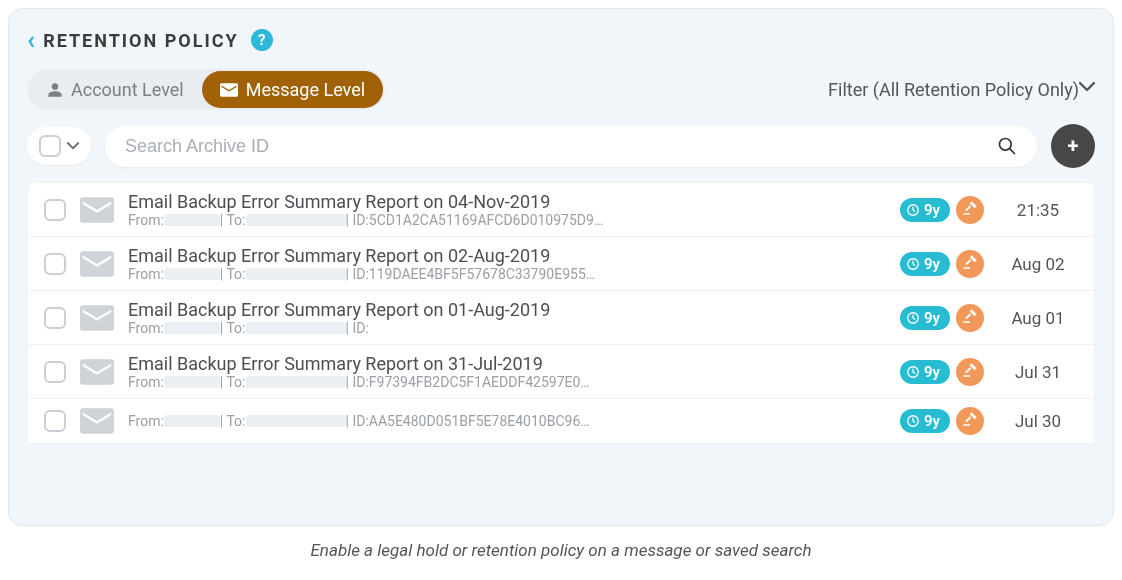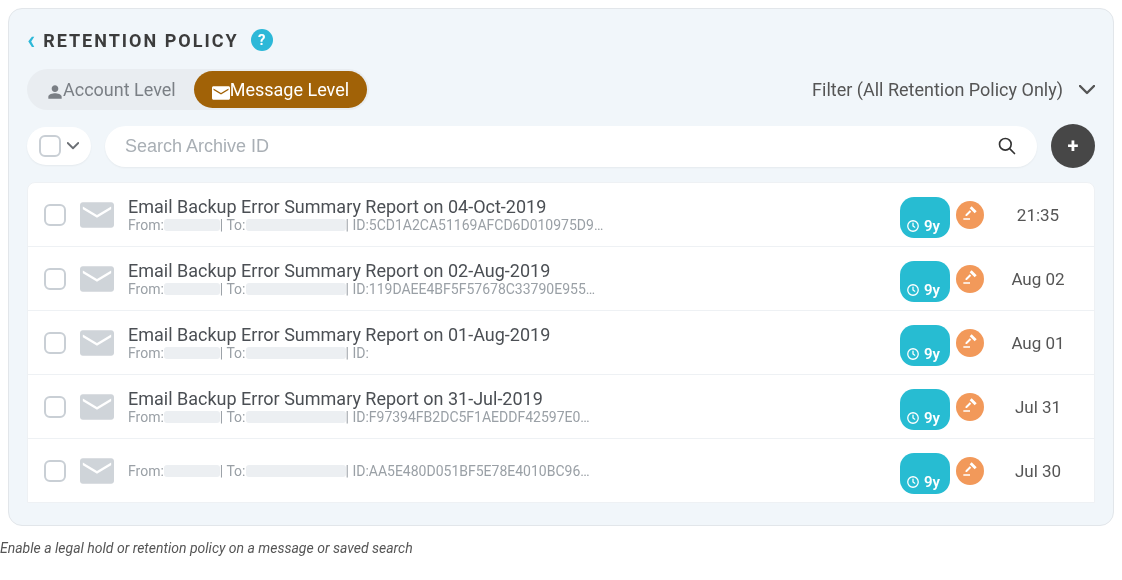--- a/index.html
+++ b/index.html
@@ -61,36 +61,37 @@
     margin-bottom: 14px;
   }
   .pill-group {
     display: inline-flex;
     background: #e9edf1;
     border-radius: 24px;
     padding: 2px;
   }
   .pill {
     display: inline-flex;
-    align-items: flex-end;
+    align-items: center;
+    gap: 8px;
     padding: 8px 18px;
     border-radius: 24px;
     font-size: 18px;
     color: #7a7f85;
     cursor: pointer;
   }
   .pill.active {
     background: #a16207;
     color: #fff;
   }
   .pill .pill-icon { display:inline-flex; }
   .filter {
     display: flex;
-    align-items: center;
-    gap: 16px;
+    align-items: flex-start;
+    gap: 0;
     color: #555;
     font-size: 18px;
     cursor: pointer;
   }
   .filter-caret { font-size: 14px; color:#555; }
   .search-row {
     display: flex;
     align-items: center;
     gap: 14px;
     margin-bottom: 14px;
@@ -195,50 +196,49 @@
   .badges {
     display: flex;
     align-items: center;
     gap: 6px;
     flex-shrink: 0;
   }
   .badge-ret {
     background: #27bcd2;
     color: #fff;
     border-radius: 14px;
-    padding: 20px 10px 3px 6px;
+    padding: 3px 10px 3px 6px;
     font-size: 15px;
     font-weight: 600;
     display: inline-flex;
     align-items: center;
     gap: 4px;
-    margin-top: 6px;
   }
   .badge-ret .clock { display:inline-flex; }
   .badge-hold {
     width: 28px;
     height: 28px;
     border-radius: 50%;
     background: #f2995a;
     display: inline-flex;
     align-items: center;
     justify-content: center;
   }
   .row-date {
     width: 80px;
     text-align: center;
     color: #555;
     font-size: 17px;
     flex-shrink: 0;
   }
   .caption {
-    text-align: left;
+    text-align: center;
     font-style: italic;
     color: #555;
-    font-size: 14px;
+    font-size: 17px;
     margin-top: 14px;
   }
 </style>
 </head>
 <body>
 
 <div class="panel">
 
   <div class="header">
     <span class="back-chevron">‹</span>
@@ -301,21 +301,21 @@
   <div class="list">
 
   <div class="row">
         <span class="checkbox"></span>
         <span class="envelope">
           <svg width="34" height="26" viewBox="0 0 24 18" fill="#cfd4d9">
             <path d="M2 0h20c1.1 0 2 .9 2 2v14c0 1.1-.9 2-2 2H2c-1.1 0-2-.9-2-2V2C0 .9.9 0 2 0zm10 9L2 3v2l10 6 10-6V3l-10 6z"></path>
           </svg>
         </span>
         <div class="row-main">
-          <div class="row-title">Email Backup Error Summary Report on 04-Oct-2019</div>
+          <div class="row-title">Email Backup Error Summary Report on 04-Nov-2019</div>
           <div class="row-meta">
             <span>From: </span>
             <span class="redact sm"></span>
             <span> | To: </span>
             <span class="redact md"></span>
             <span> | ID: </span>
             <span>5CD1A2CA51169AFCD6D010975D9…</span>
           </div>
         </div>
         <div class="badges">

